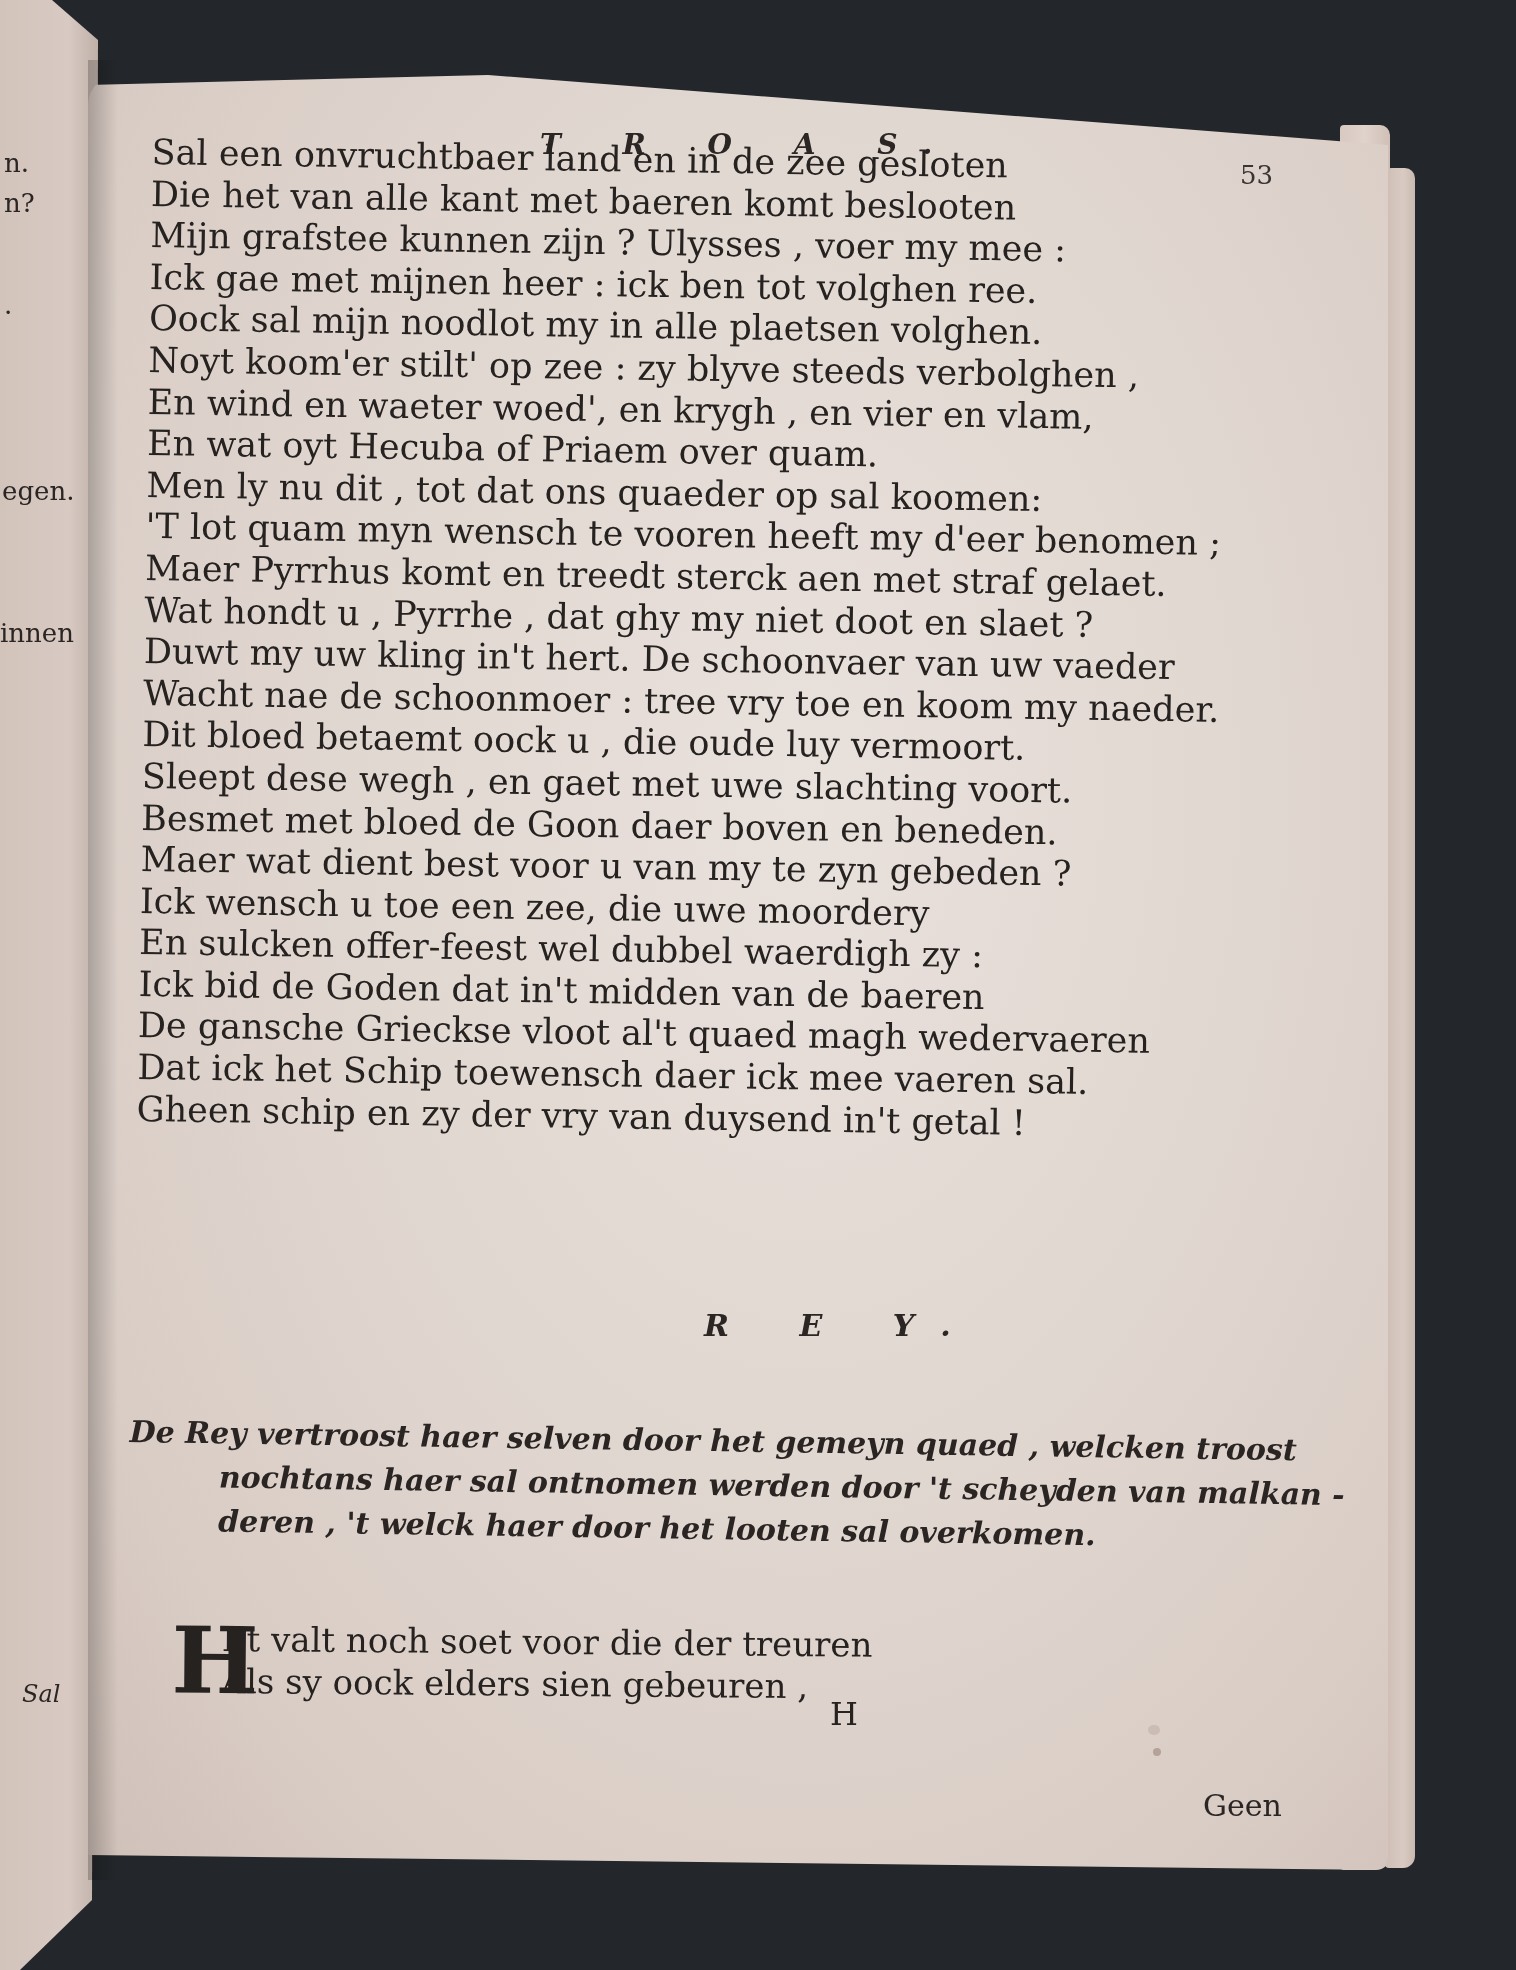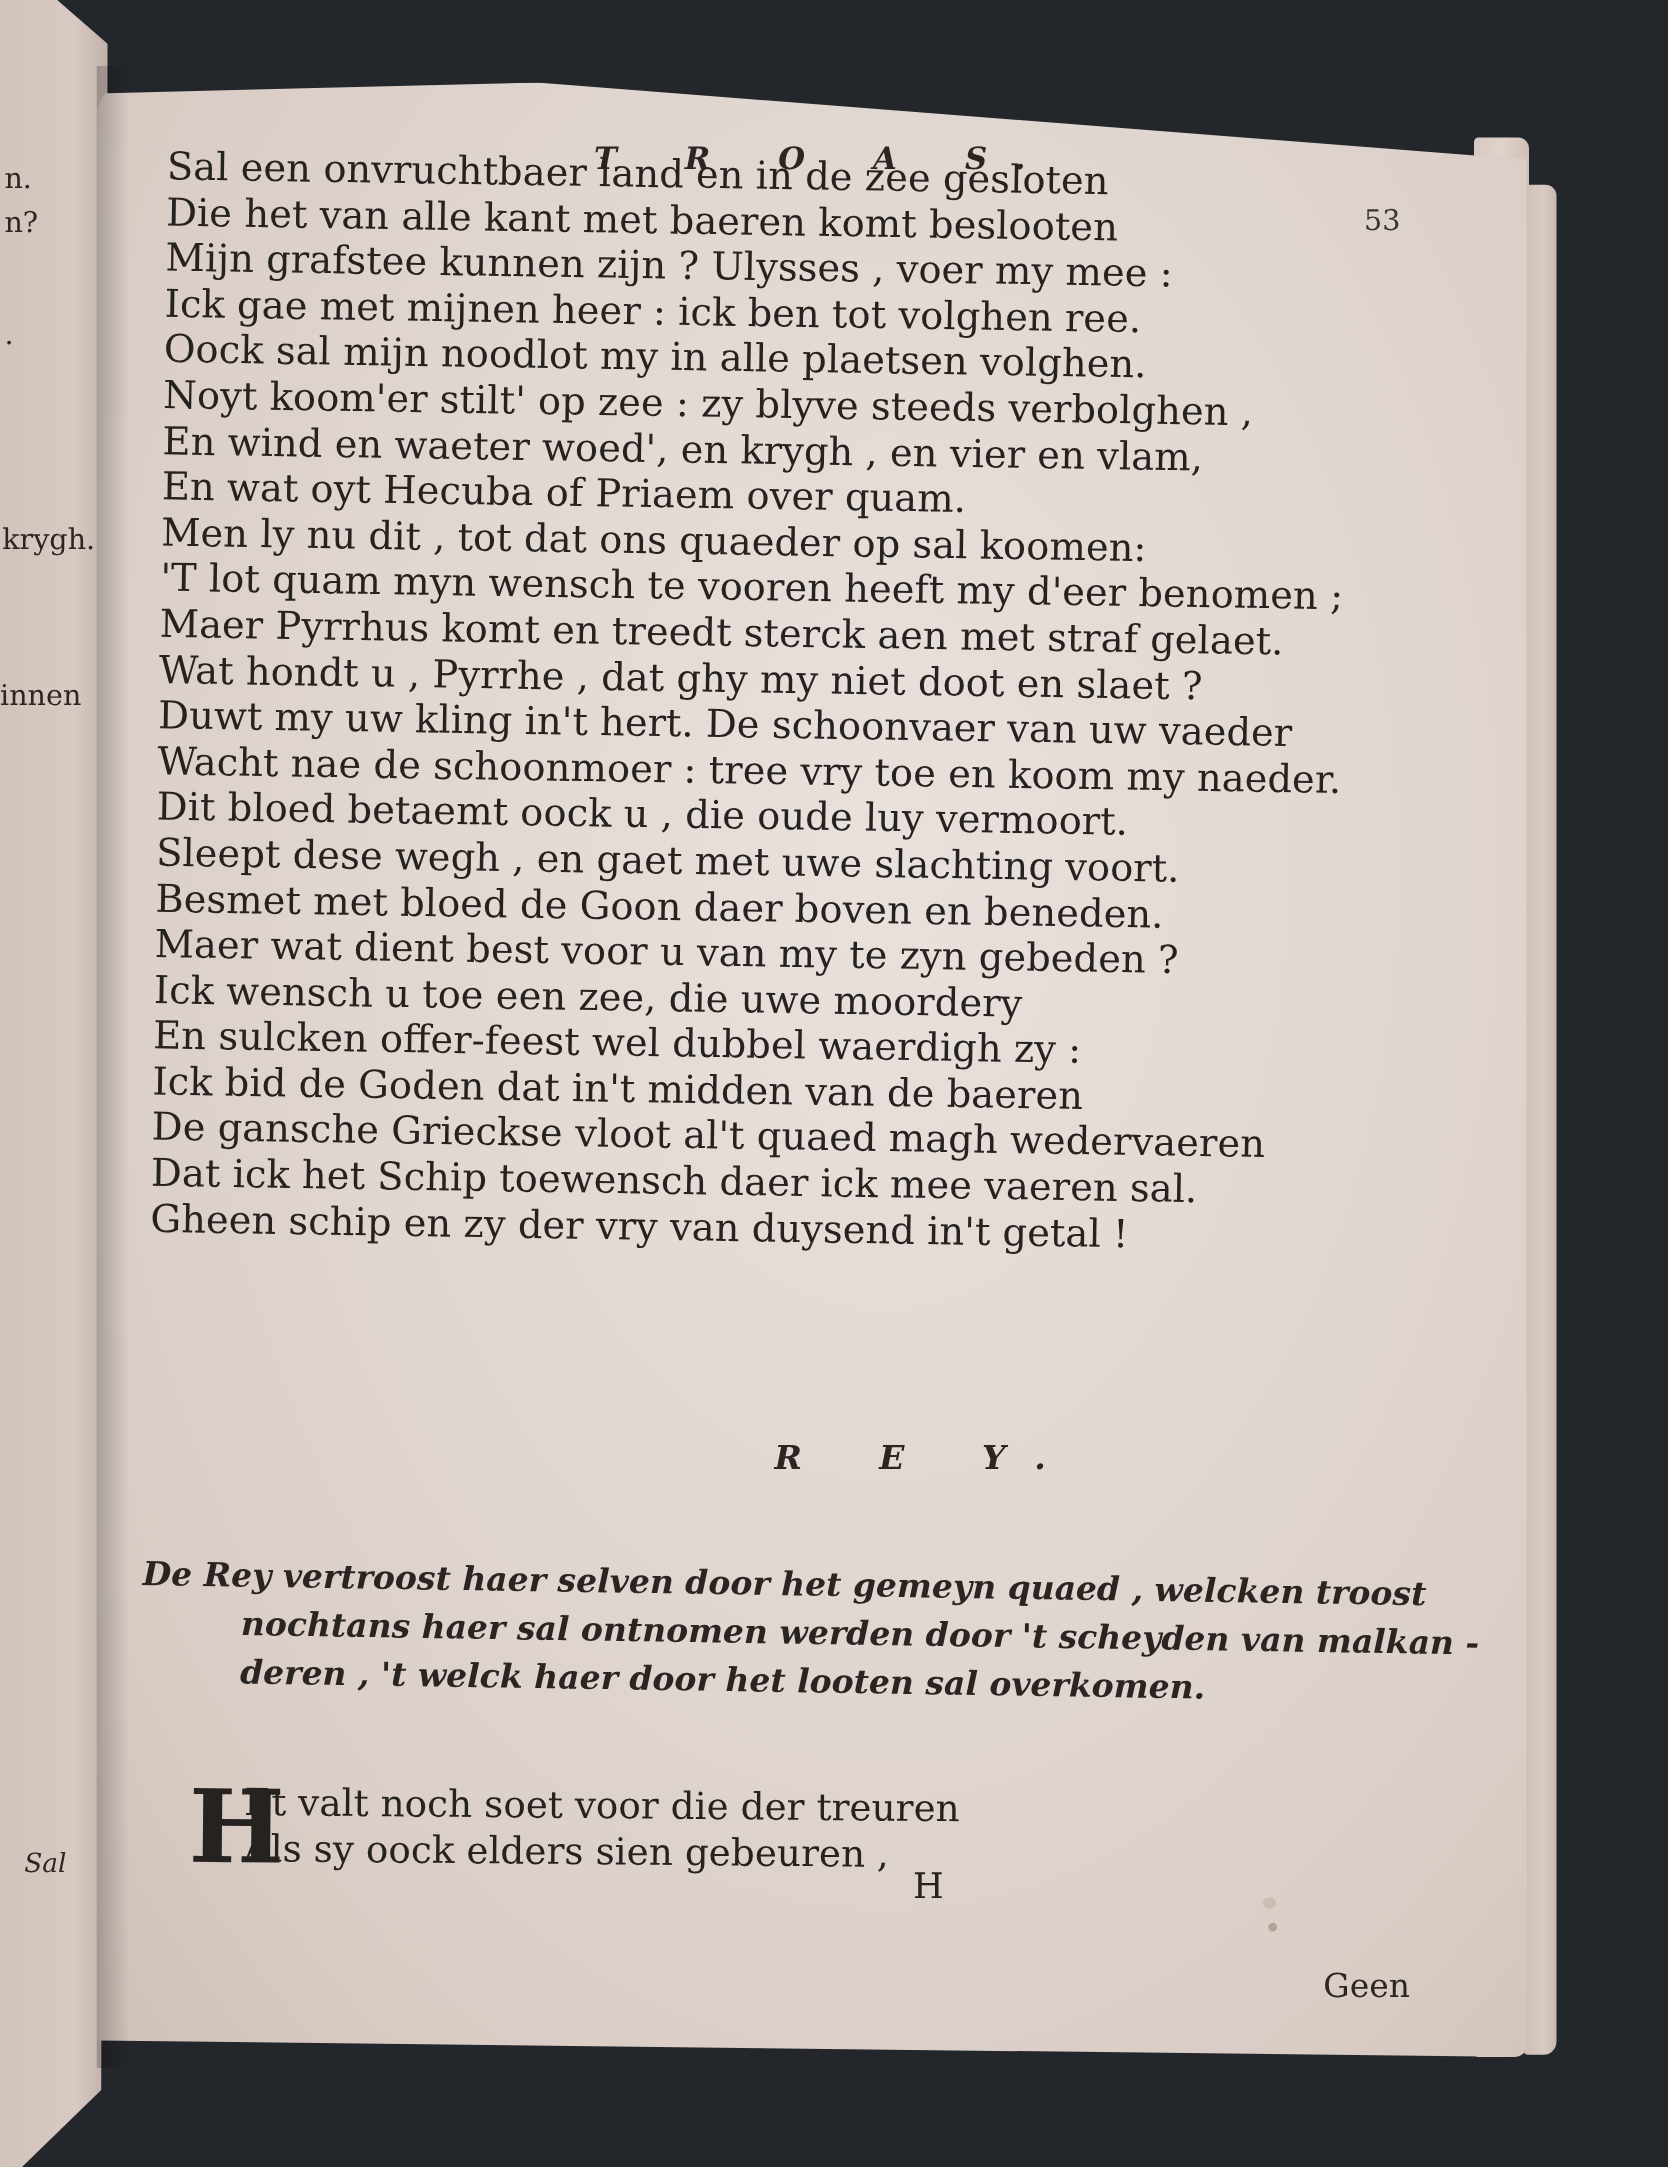--- a/index.html
+++ b/index.html
@@ -35,21 +35,21 @@
     background: linear-gradient(90deg, rgba(0,0,0,0.22), rgba(0,0,0,0));
   }
   .frag {
     position: absolute; font-size: 26px; color: #2b2624; left: 0;
   }
   .header {
     position: absolute; left: 540px; top: 92px; font-size: 28px; font-style: italic; font-weight: bold;
     letter-spacing: 26px; color: #2b2624; margin-top: 36px;
   }
   .pagenum {
-    position: absolute; left: 1240px; top: 160px; font-size: 26px; color: #3a3432; margin-top: 26px;
+    position: absolute; left: 1240px; top: 160px; font-size: 26px; color: #3a3432;
   }
   .verse {
     position: absolute; left: 152px; top: 132px; width: 1100px;
     font-size: 35px; line-height: 41.6px; color: #262220;
     transform: rotate(0.9deg); transform-origin: 0 0;
   }
   .verse div { white-space: nowrap; }
   .section-title {
     position: absolute; left: 660px; top: 1308px; font-size: 30px; font-style: italic; font-weight: bold;
     letter-spacing: 30px; color: #2b2624; margin-left: 44px;
@@ -82,21 +82,21 @@
 </head>
 <body>
 
 <div class="back-page-2"></div>
 <div class="back-page-1"></div>
 
 <div class="left-page">
   <span class="frag" style="left:4px; top:148px;">n.</span>
   <span class="frag" style="left:4px; top:188px;">n?</span>
   <span class="frag" style="left:4px; top:290px;">.</span>
-  <span class="frag" style="left:2px; top:476px;">krygh.</span>
+  <span class="frag" style="left:2px; top:476px;">egen.</span>
   <span class="frag" style="left:0px; top:618px;">innen</span>
   <span class="frag" style="left:22px; top:1680px; font-size:24px; font-style:italic;">Sal</span>
 </div>
 
 <div class="right-page"></div>
 <div class="gutter"></div>
 
 <div class="header">T R O A S.</div>
 <div class="pagenum">53</div>
 

